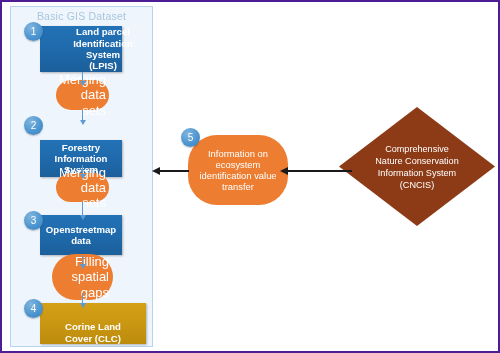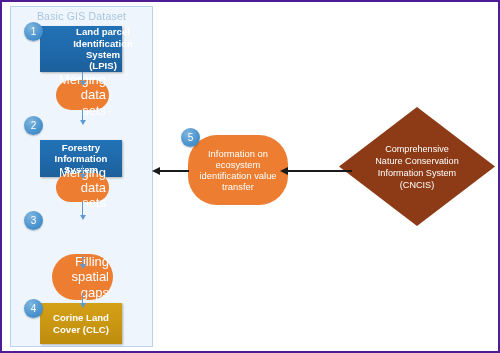--- a/index.html
+++ b/index.html
@@ -195,28 +195,32 @@
 Information
 System</span>
   </div>
 
   <div class="node pill-orange" style="left:54px; top:171px; width:53px; height:29px;">
     <span class="label">Merging
 data sets</span>
   </div>
 
   <div class="badge" style="left:22px; top:209px;">3</div>
+  <div class="node box-blue" style="left:38px; top:213px; width:82px; height:40px;">
+    <span class="label">Openstreetmap
+data</span>
+  </div>
 
   <div class="node pill-orange" style="left:50px; top:252px; width:61px; height:46px;">
     <span class="label">Filling
 spatial gaps</span>
   </div>
 
   <div class="badge" style="left:22px; top:297px;">4</div>
-  <div class="node box-gold" style="left:38px; top:301px; width:82px; height:41px;">
+  <div class="node box-gold" style="left:38px; top:301px; width:106px; height:41px;align-items:flex-end;">
     <span class="label">Corine Land
 Cover (CLC)</span>
   </div>
 
   <div class="badge" style="left:179px; top:126px;">5</div>
   <div class="node rrect-orange" style="left:186px; top:133px; width:100px; height:70px;">
     <span class="label">Information on
 ecosystem
 identification value
 transfer</span>

